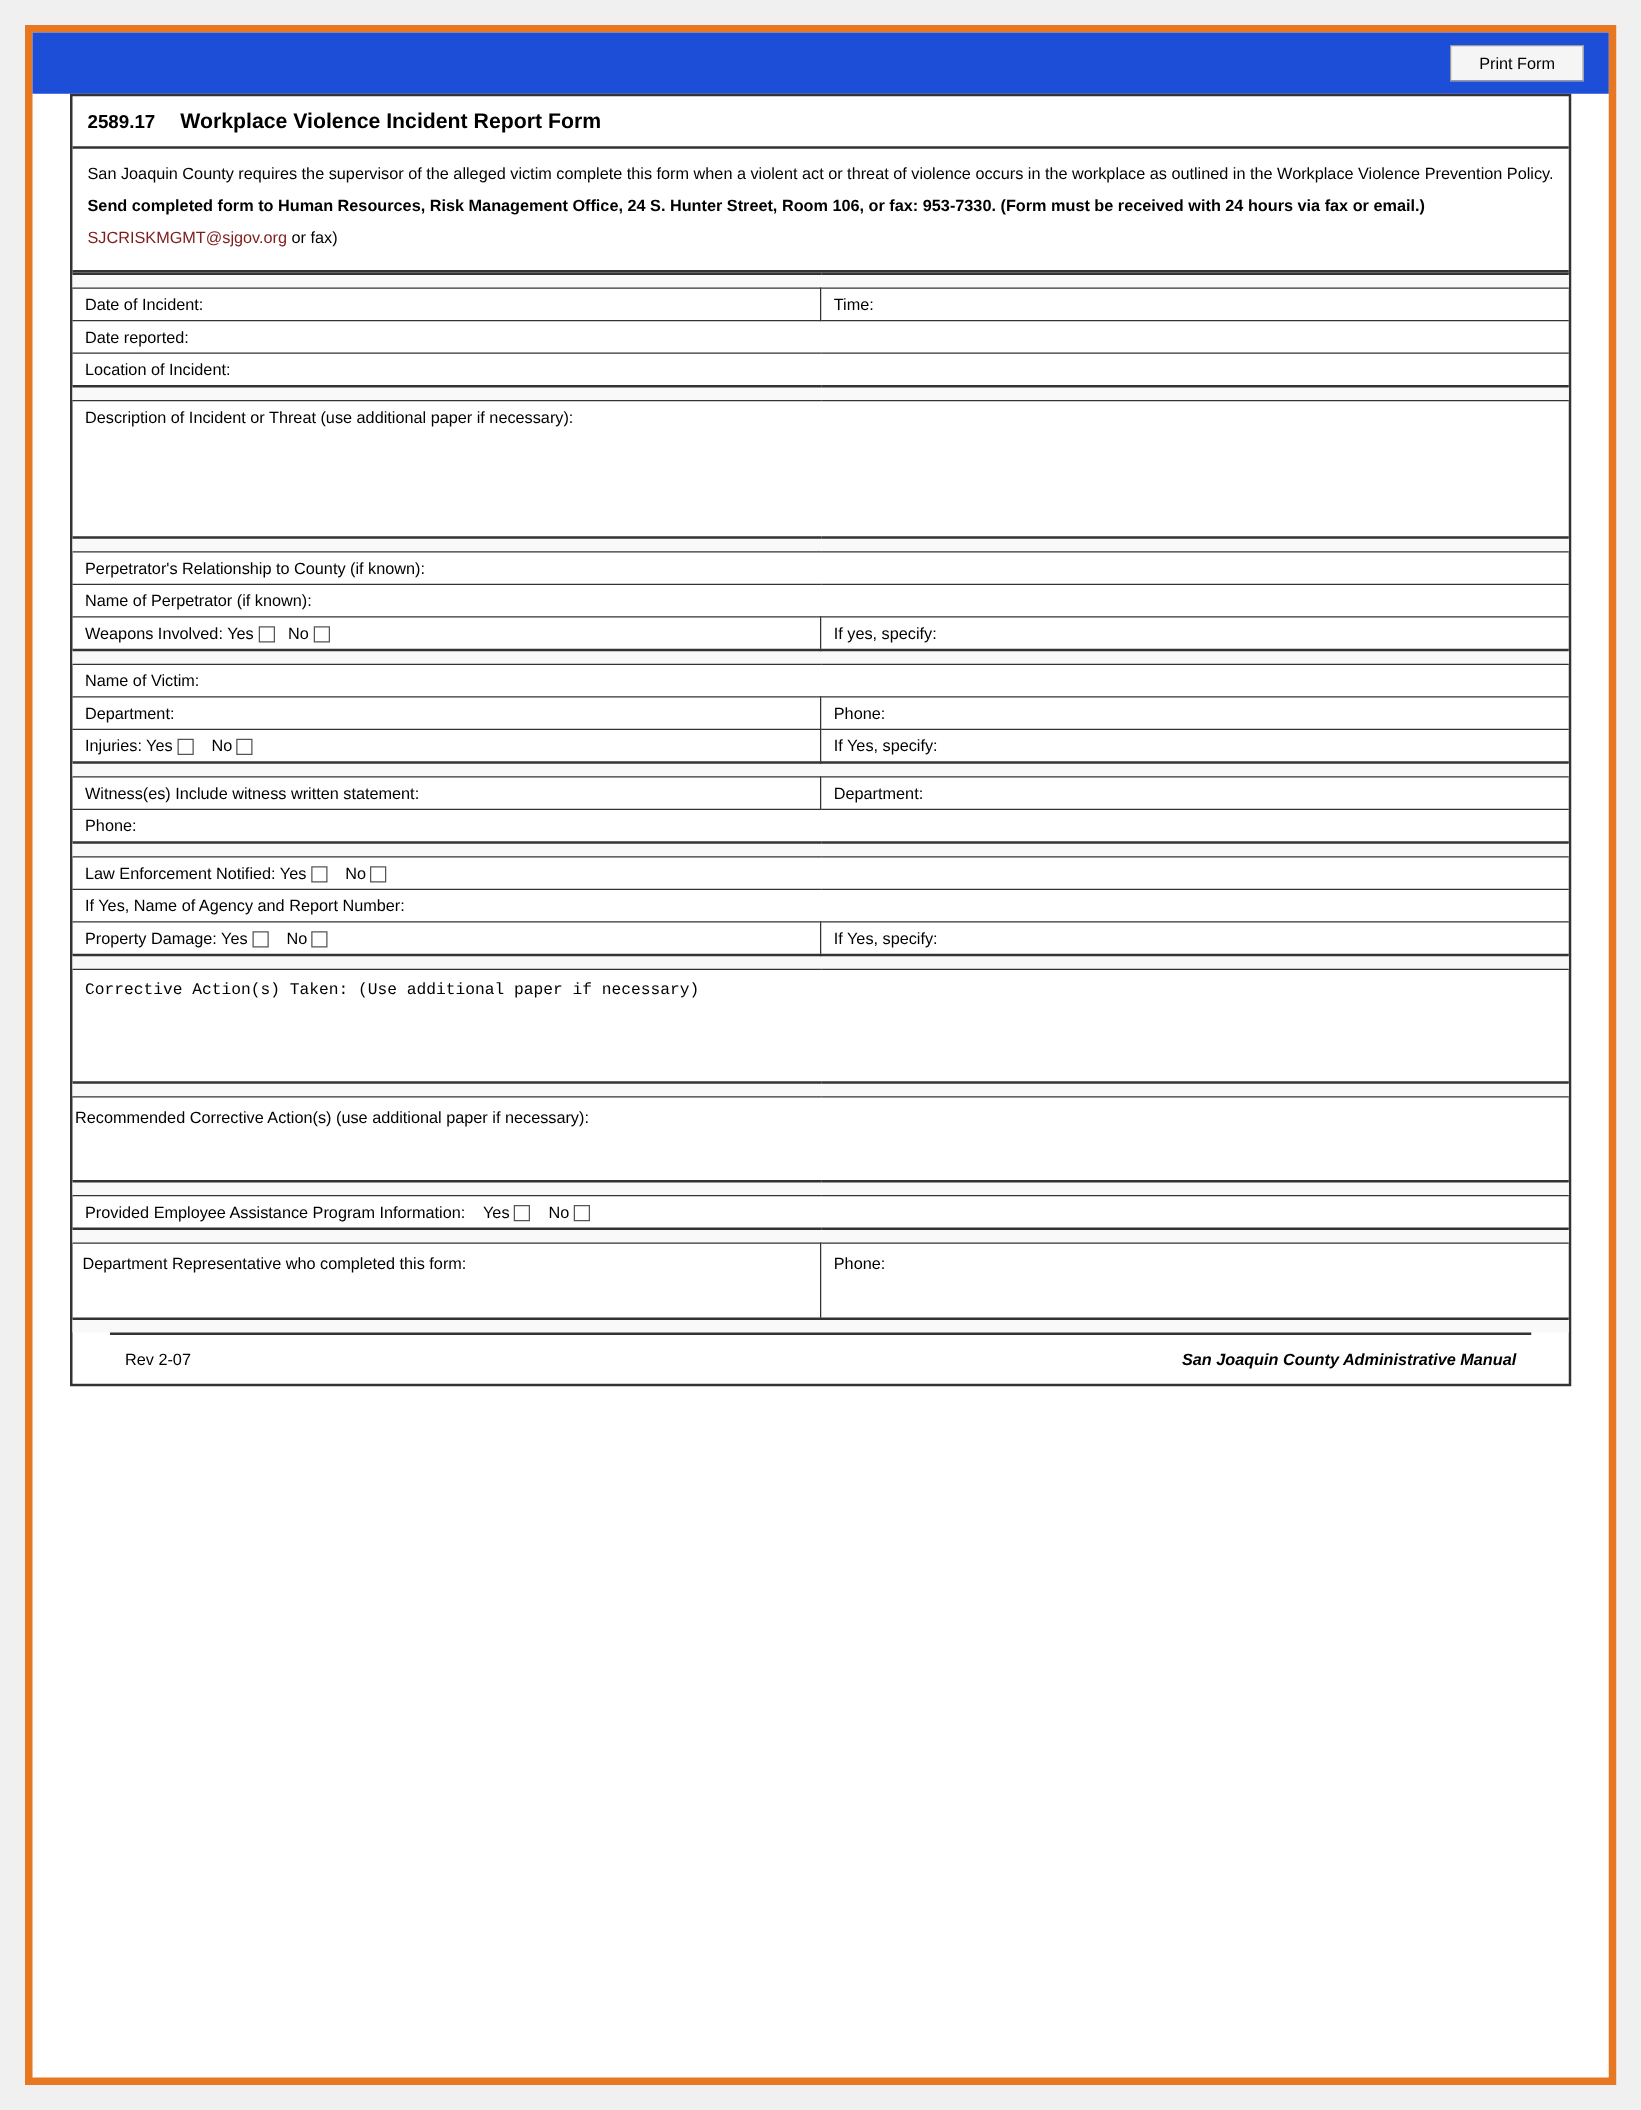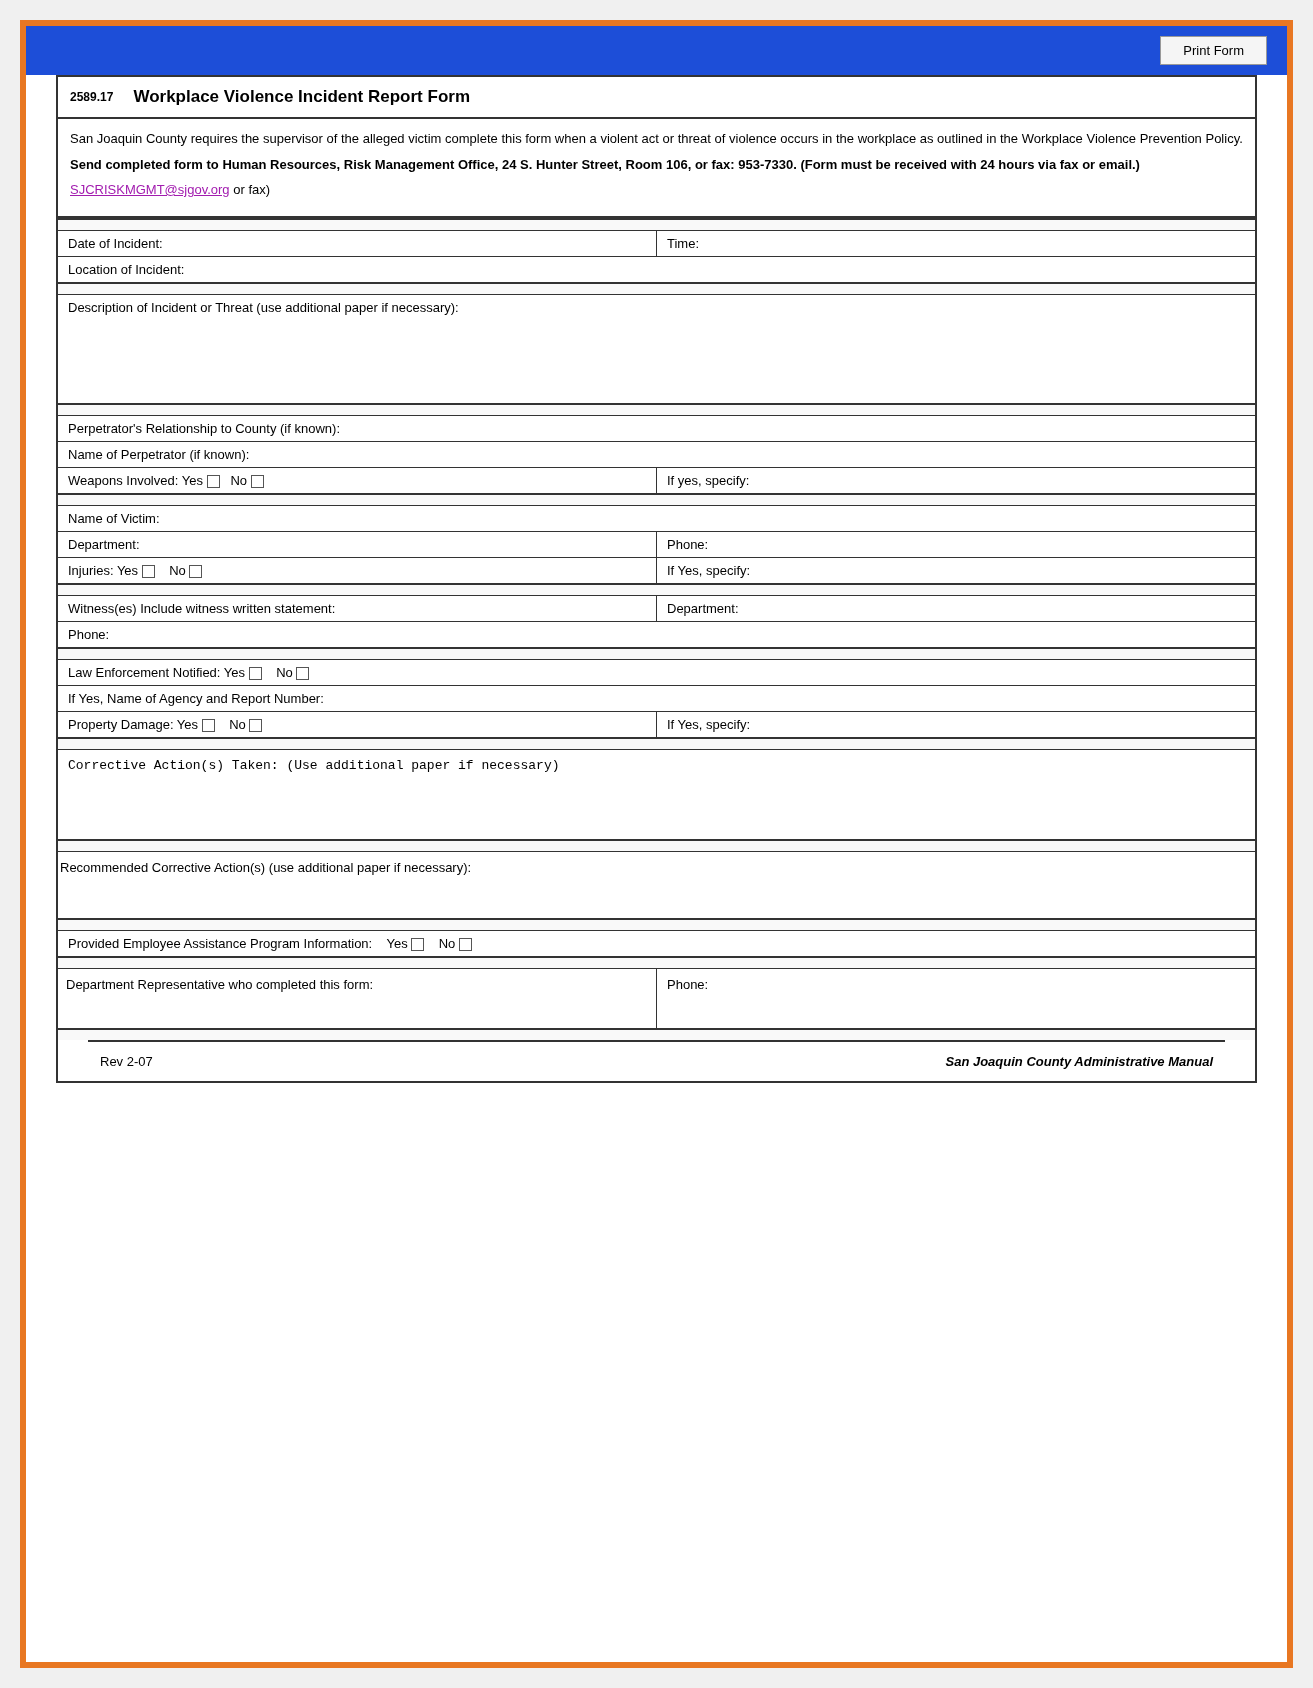--- a/index.html
+++ b/index.html
@@ -39,43 +39,42 @@
       border: 2px solid #333;
     }
     .form-header {
       display: flex;
       align-items: center;
       padding: 10px 12px;
       border-bottom: 2px solid #333;
       gap: 20px;
     }
     .form-header-number {
-      font-size: 12px;
+      font-size: 15px;
       font-weight: bold;
       white-space: nowrap;
     }
     .form-header-title {
       font-size: 17px;
       font-weight: bold;
     }
     .form-intro {
       padding: 10px 12px;
       border-bottom: 2px solid #333;
       line-height: 1.5;
       text-align: justify;
     }
     .form-intro p {
       margin-bottom: 6px;
     }
     .form-intro .bold-text {
       font-weight: bold;
     }
     .form-intro .email-link {
-      color: #a21caf;
-      text-decoration: underline;
+      color: #7f1d1d;
     }
     .form-table {
       width: 100%;
       border-collapse: collapse;
     }
     .form-table td {
       border: 1px solid #333;
       padding: 5px 10px;
       vertical-align: top;
     }
@@ -156,20 +155,26 @@
         <td style="width:50%; border-left:none;">
           <span>Date of Incident:</span>
           <input type="text" style="border: none; outline: none; width: 60%;">
         </td>
         <td style="width:50%; border-right:none;">
           <span>Time:</span>
           <input type="text" style="border: none; outline: none; width: 70%;">
         </td>
       </tr>
 
+      <tr>
+        <td colspan="2" style="border-left:none; border-right:none;">
+          <span>Date reported:</span>
+          <input type="text" style="border: none; outline: none; width: 80%;">
+        </td>
+      </tr>
 
       <tr>
         <td colspan="2" style="border-left:none; border-right:none;">
           <span>Location of Incident:</span>
           <input type="text" style="border: none; outline: none; width: 80%;">
         </td>
       </tr>
 
       <tr class="spacer-row">
         <td colspan="2"></td>

